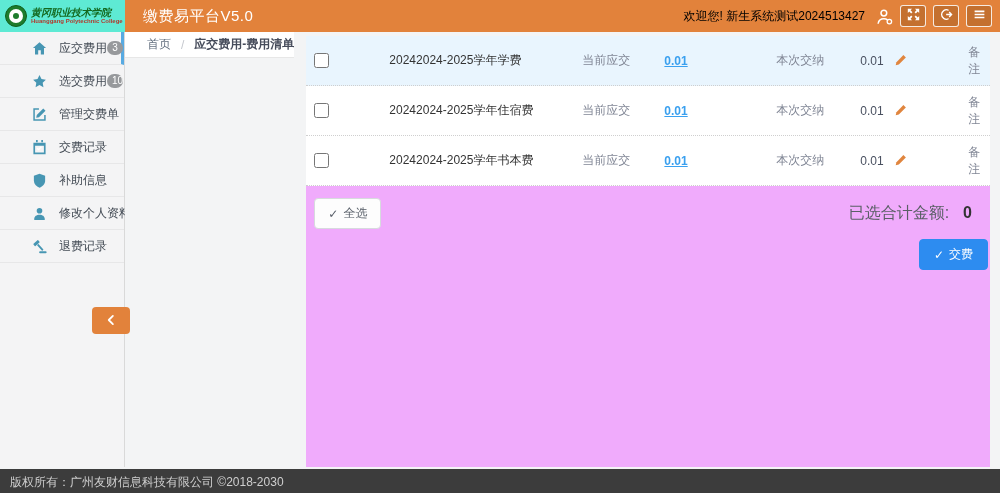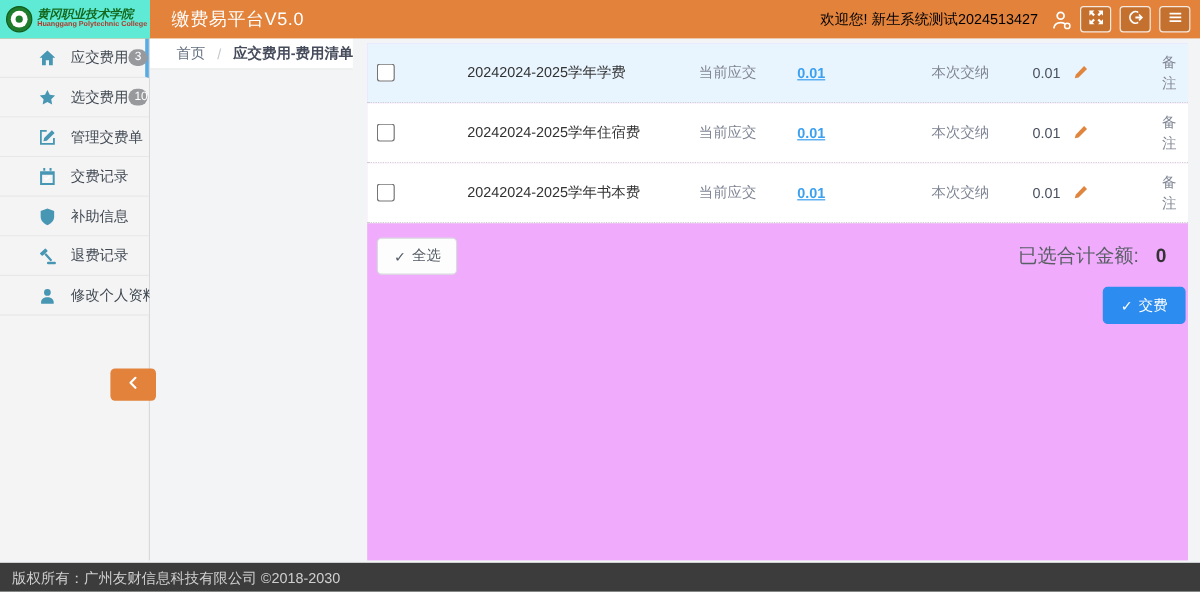--- a/index.html
+++ b/index.html
@@ -181,37 +181,37 @@
           <svg xmlns="http://www.w3.org/2000/svg" viewBox="0 0 16 16" fill="currentColor">
             <path d="M8 .8 14 3v5.2c0 3.6-2.6 6-6 7.4-3.4-1.4-6-3.8-6-7.4V3z"></path>
           </svg>
         </span>
         <span class="side-label">补助信息</span>
 
       </div>
       <div class="side-item">
         <span class="side-icon">
           <svg xmlns="http://www.w3.org/2000/svg" viewBox="0 0 16 16" fill="currentColor">
+            <path d="M8 8a3 3 0 1 0 0-6 3 3 0 0 0 0 6zm0 1.2c-3.1 0-5.6 1.7-5.6 4.4V15h11.2v-1.4c0-2.7-2.5-4.4-5.6-4.4z"></path>
+          </svg>
+        </span>
+        <span class="side-label">修改个人资料</span>
+
+      </div>
+      <div class="side-item">
+        <span class="side-icon">
+          <svg xmlns="http://www.w3.org/2000/svg" viewBox="0 0 16 16" fill="currentColor">
             <g transform="rotate(-42 8 8)">
               <rect x="4.6" y="1.6" width="6.8" height="3.2" rx=".6"></rect>
               <rect x="7" y="5" width="2" height="8.4" rx=".6"></rect>
             </g>
             <rect x="7.6" y="13" width="8" height="2.2" rx="1.1"></rect>
           </svg>
         </span>
         <span class="side-label">退费记录</span>
-
-      </div>
-      <div class="side-item">
-        <span class="side-icon">
-          <svg xmlns="http://www.w3.org/2000/svg" viewBox="0 0 16 16" fill="currentColor">
-            <path d="M8 8a3 3 0 1 0 0-6 3 3 0 0 0 0 6zm0 1.2c-3.1 0-5.6 1.7-5.6 4.4V15h11.2v-1.4c0-2.7-2.5-4.4-5.6-4.4z"></path>
-          </svg>
-        </span>
-        <span class="side-label">修改个人资料</span>
 
       </div>
     </div>
   <div class="collapse-btn">
     <span><svg xmlns="http://www.w3.org/2000/svg" viewBox="0 0 16 16" fill="none" stroke="currentColor" stroke-width="2.4" stroke-linecap="round" stroke-linejoin="round">
           <path d="M10.5 2.5 5 8l5.5 5.5"></path>
         </svg></span>
   </div>
 </div>
 

